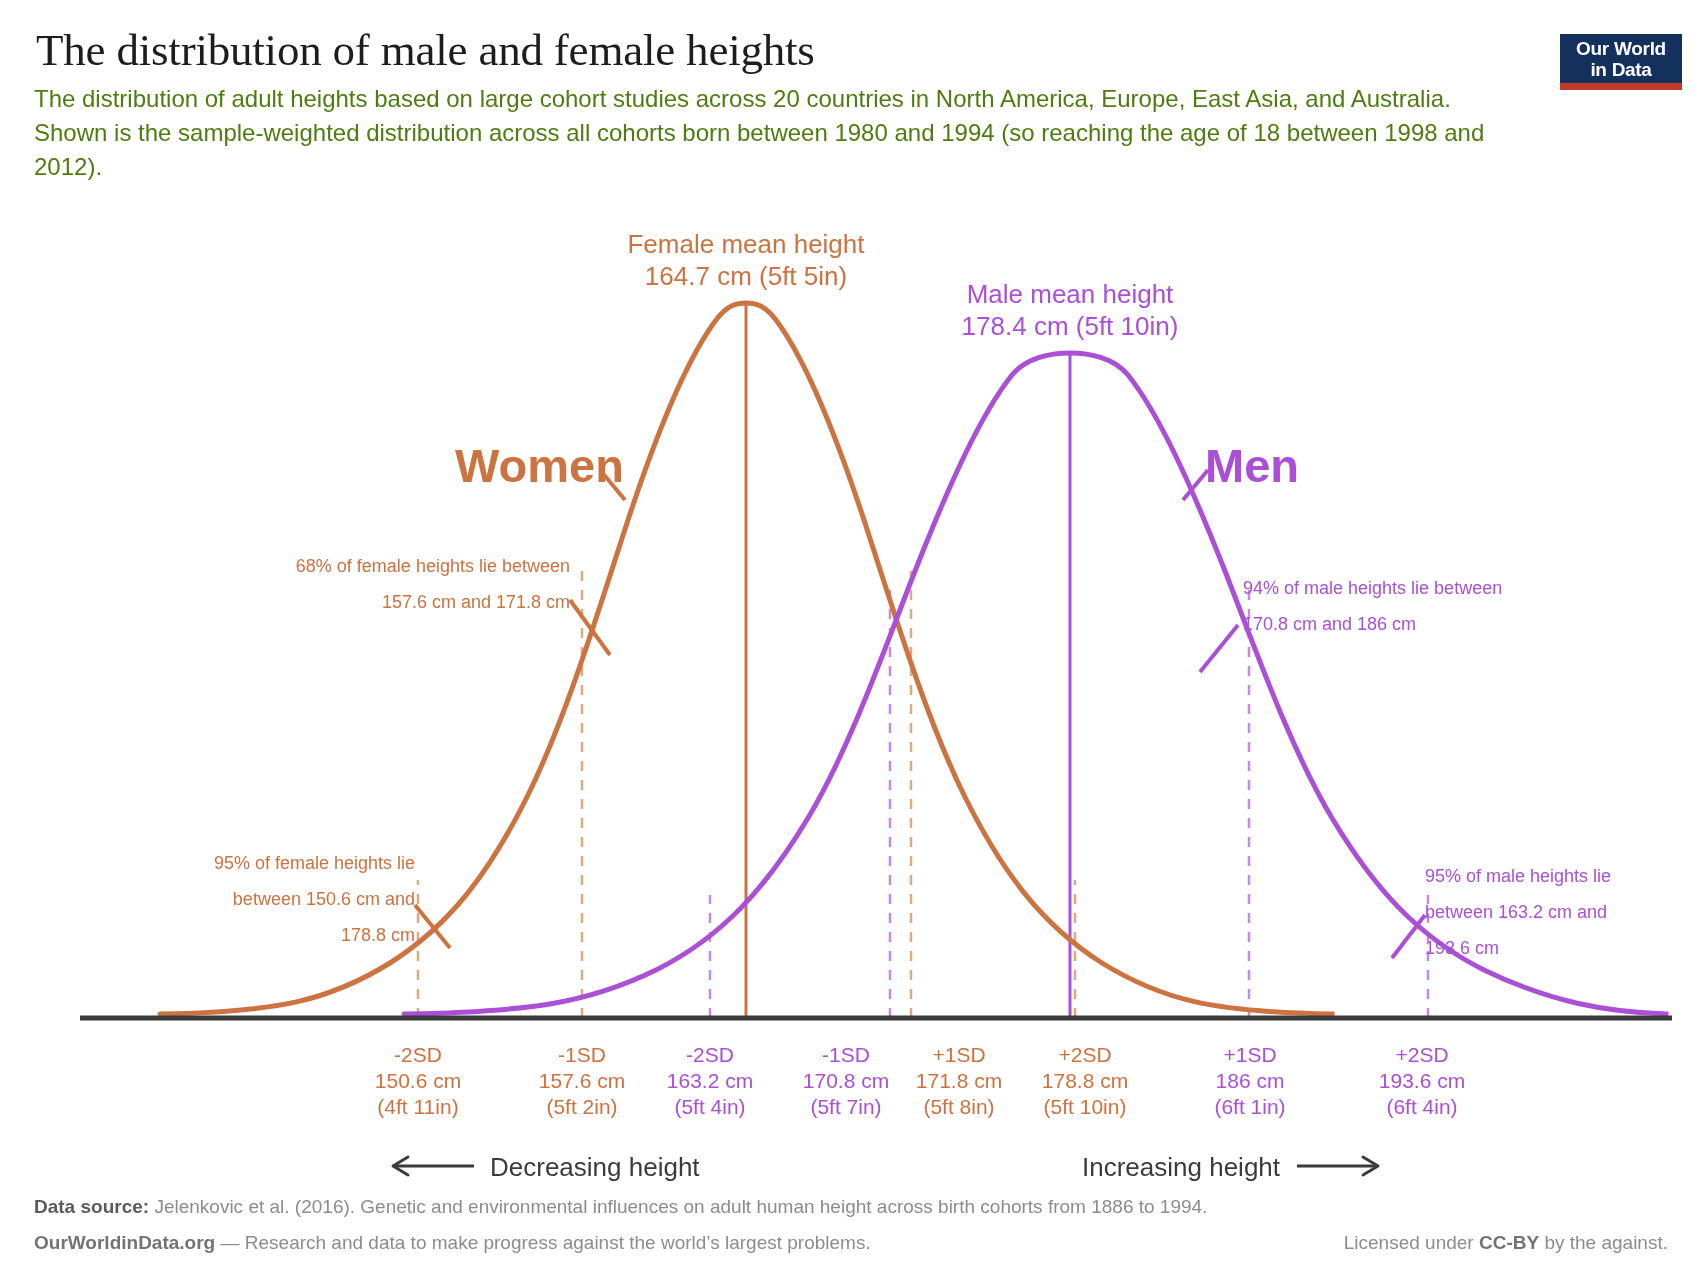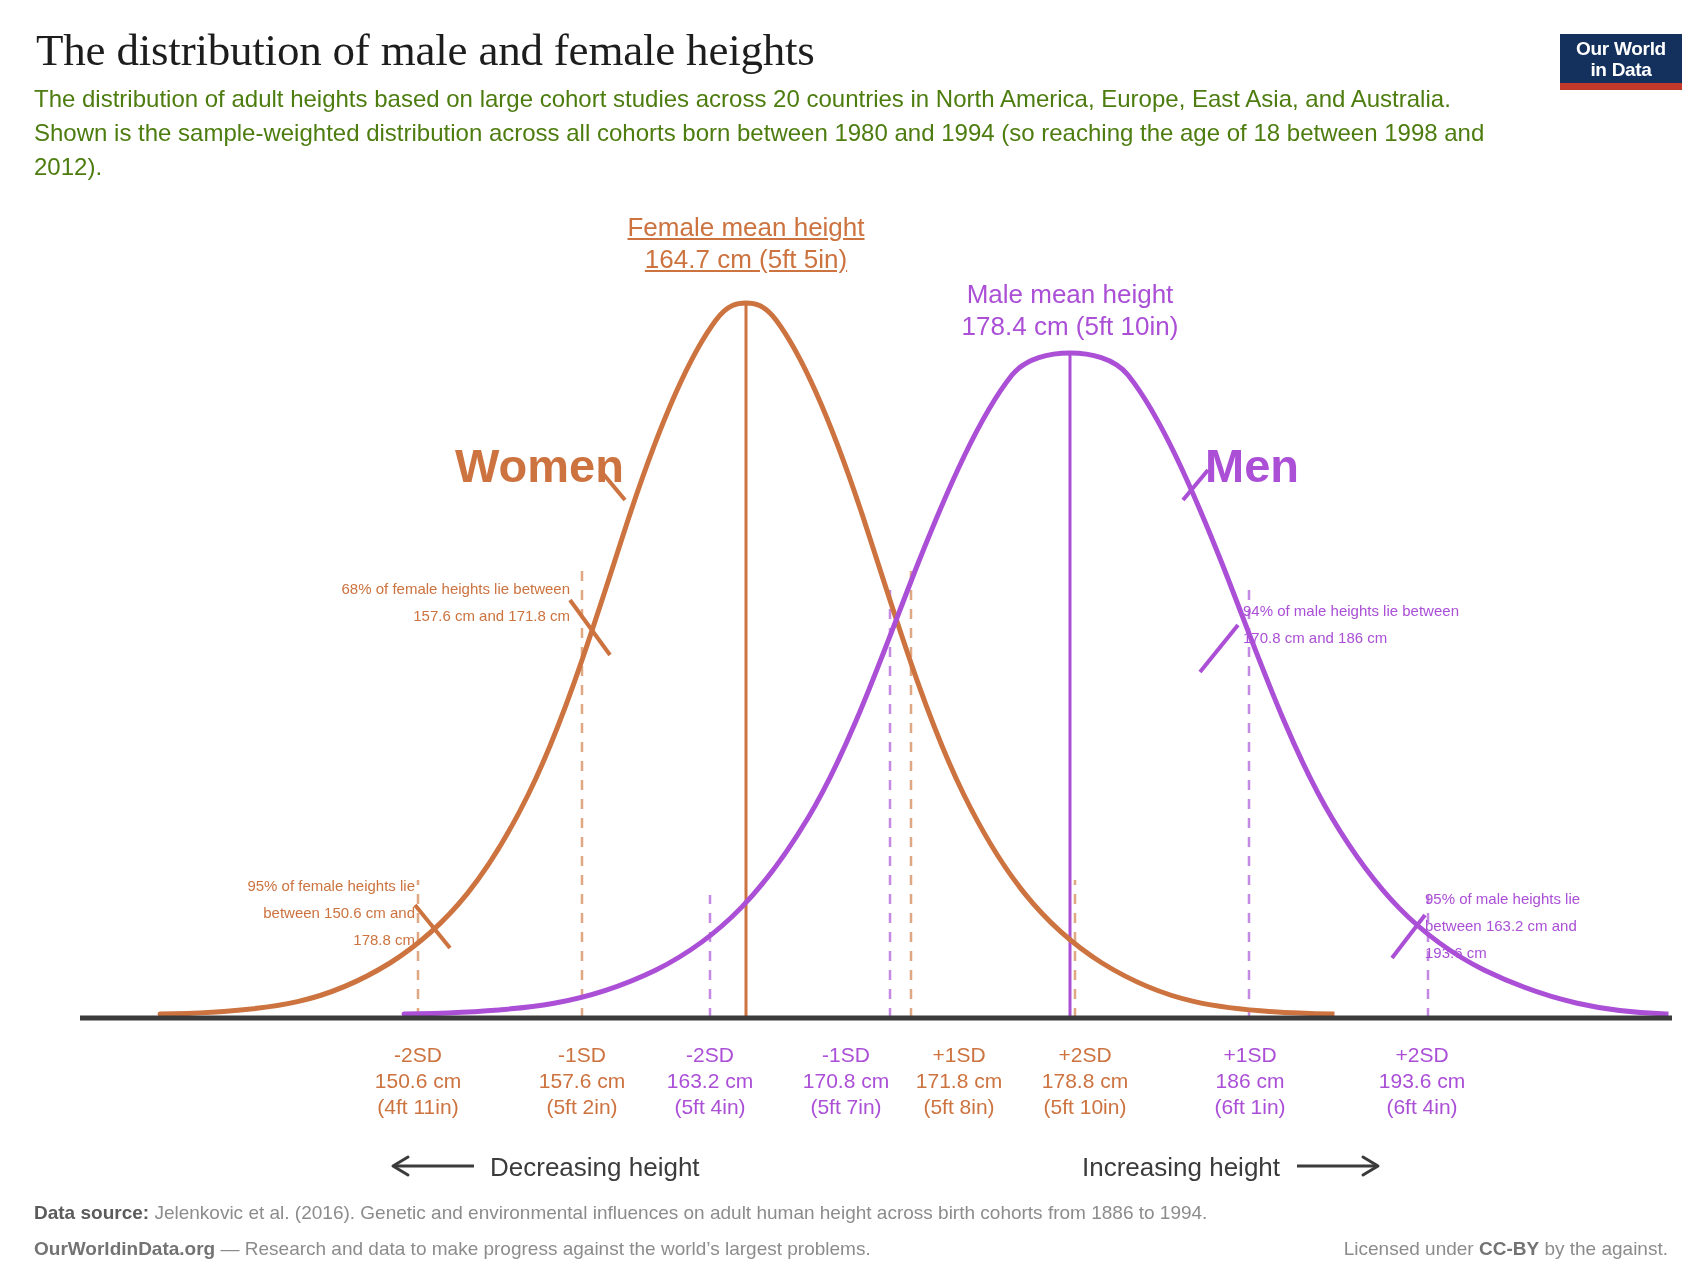--- a/index.html
+++ b/index.html
@@ -40,35 +40,35 @@
   
   #chart{position:absolute;left:0;top:0;width:1700px;height:1276px;}
   #chart svg{position:absolute;left:0;top:0;}
 
   .ann{position:absolute;white-space:pre-line;}
   .ann-f{color:#cc7340;}
   .ann-m{color:#aa4fd6;text-align:right;}
 
   .mean-label{font-size:26px;line-height:32px;text-align:center;}
   .series-label{font-size:47px;font-weight:bold;}
-  .sd-note{font-size:15px;line-height:27px;margin-top:27px;}
+  .sd-note{font-size:18px;line-height:36px;}
 
   
   .tick{position:absolute;text-align:center;font-size:21px;line-height:26px;width:160px;}
   .tick .sd{display:block;}
   .tick .cm{display:block;}
   .tick .ft{display:block;}
   .t-f{color:#cc7340;}
   .t-m{color:#aa4fd6;}
 
   
   .dir{position:absolute;font-size:26px;color:#3b3b3b;}
 
   
-  #footer{position:absolute;left:34px;bottom:16px;width:1634px;font-size:19px;color:#8c8c8c;}
+  #footer{position:absolute;left:34px;bottom:22px;width:1634px;font-size:19px;color:#8c8c8c;}
   #source-line{margin-bottom:14px;}
   #source-line b{color:#5b5b5b;}
   #bottom-row{display:flex;justify-content:space-between;align-items:baseline;}
   #bottom-row b{color:#737373;}
 </style>
 </head>
 <body>
 
 <div id="header">
   <h1 id="page-title">The distribution of male and female heights</h1>
@@ -138,21 +138,21 @@
     <g stroke="#3b3b3b" stroke-width="3" fill="none">
       <line x1="394" y1="1166" x2="474" y2="1166"></line>
       <polyline points="408,1157 393,1166 408,1175" stroke-linejoin="round" stroke-linecap="round"></polyline>
     </g>
     <g stroke="#3b3b3b" stroke-width="3" fill="none">
       <line x1="1297" y1="1166" x2="1377" y2="1166"></line>
       <polyline points="1363,1157 1378,1166 1363,1175" stroke-linejoin="round" stroke-linecap="round"></polyline>
     </g>
   </svg>
 
-  <div class="ann ann-f mean-label" style="left:566px;top:211px;width:360px;text-decoration:underline;">Female mean height
+  <div class="ann ann-f mean-label" style="left:566px;top:228px;width:360px;">Female mean height
 164.7 cm (5ft 5in)</div>
 
   <div class="ann ann-m mean-label" style="left:890px;top:278px;width:360px;">Male mean height
 178.4 cm (5ft 10in)</div>
 
   <div class="ann ann-f series-label" style="left:455px;top:438px;">Women</div>
 
   <div class="ann ann-m series-label" style="left:1205px;top:438px;">Men</div>
 
   <div class="ann ann-f sd-note" style="left:150px;top:548px;width:420px;text-align:right;">68% of female heights lie between

